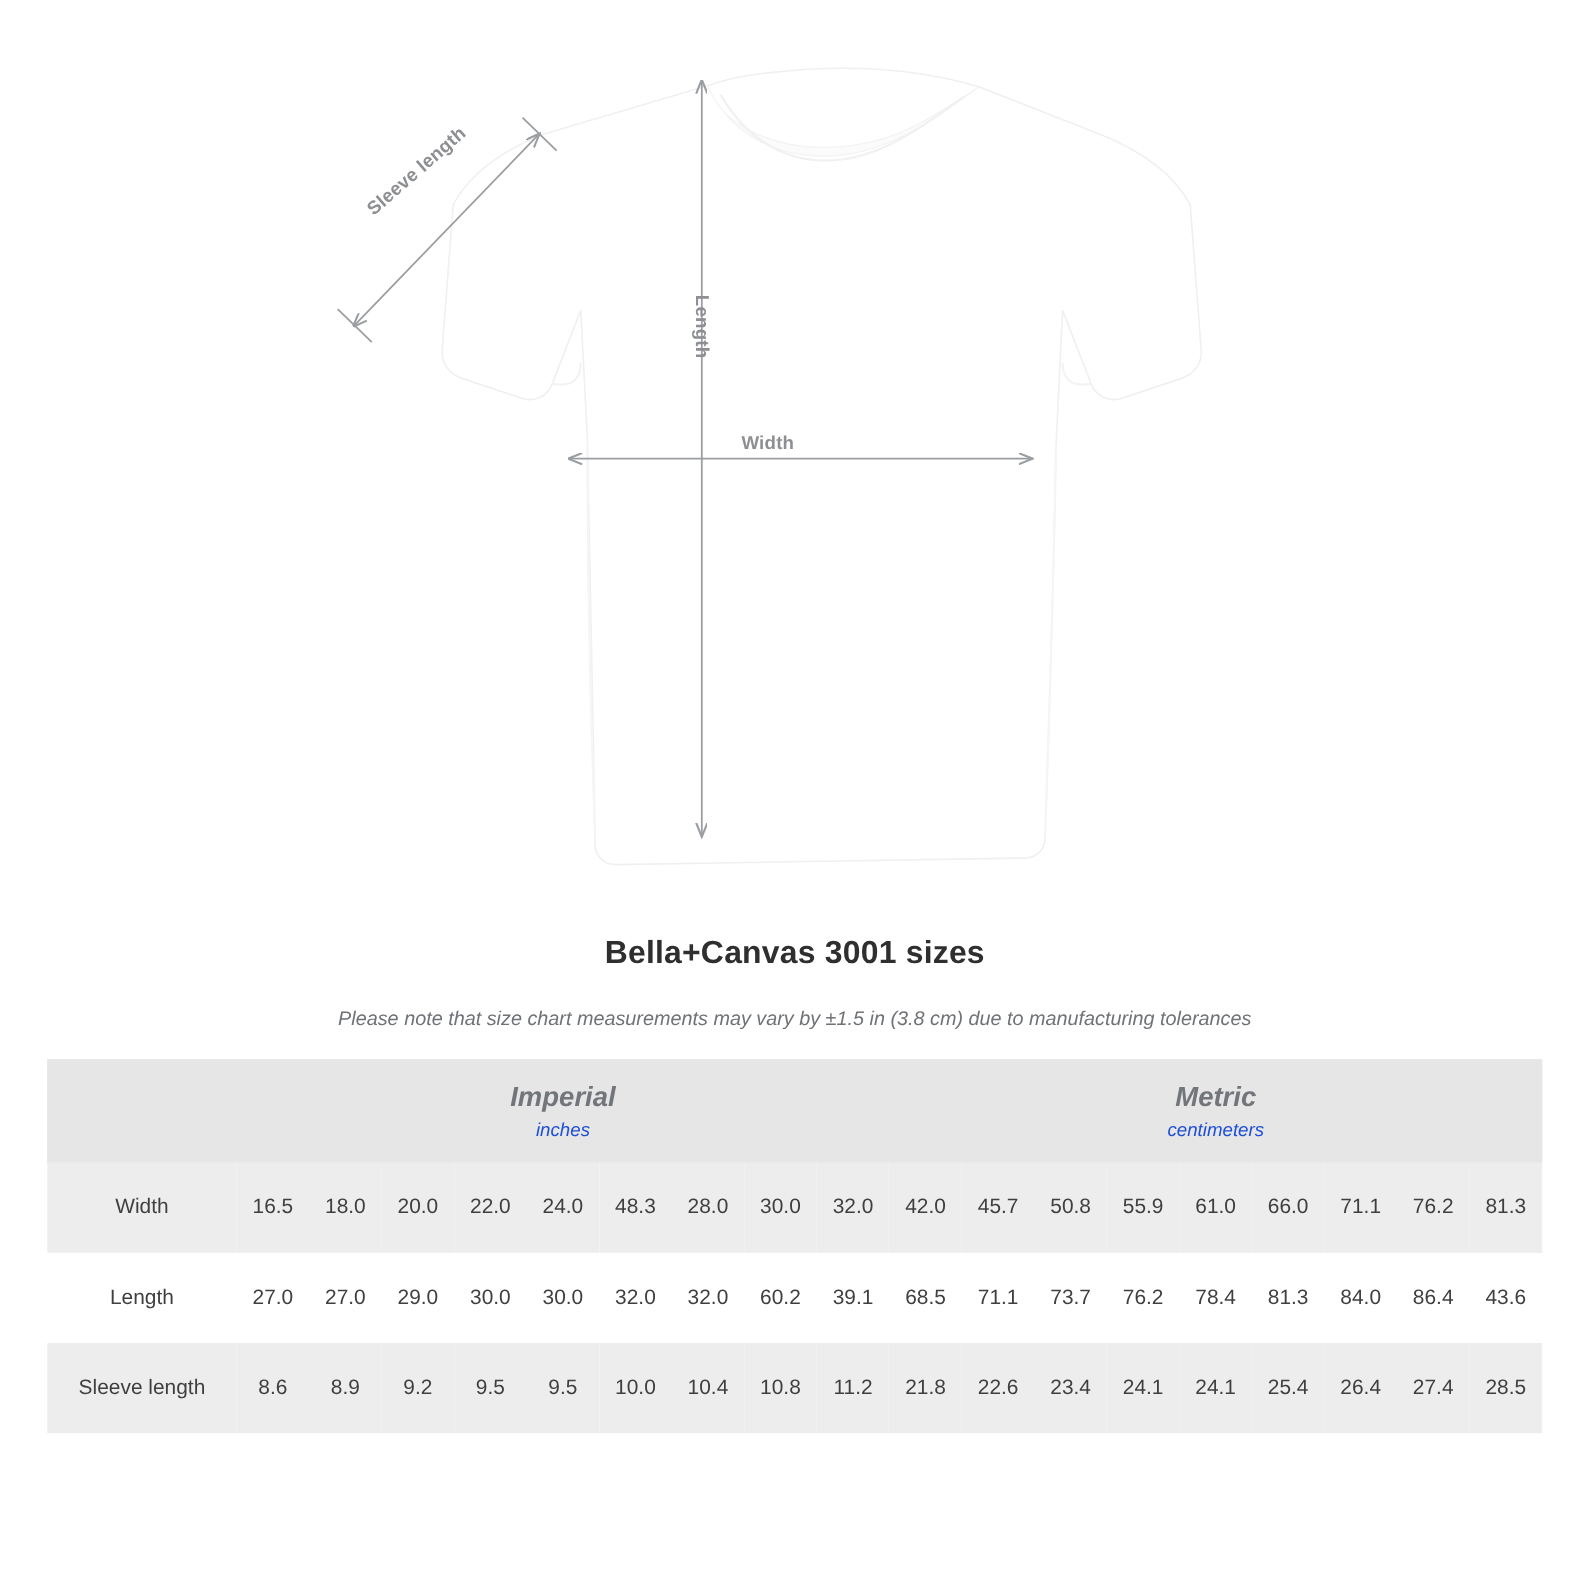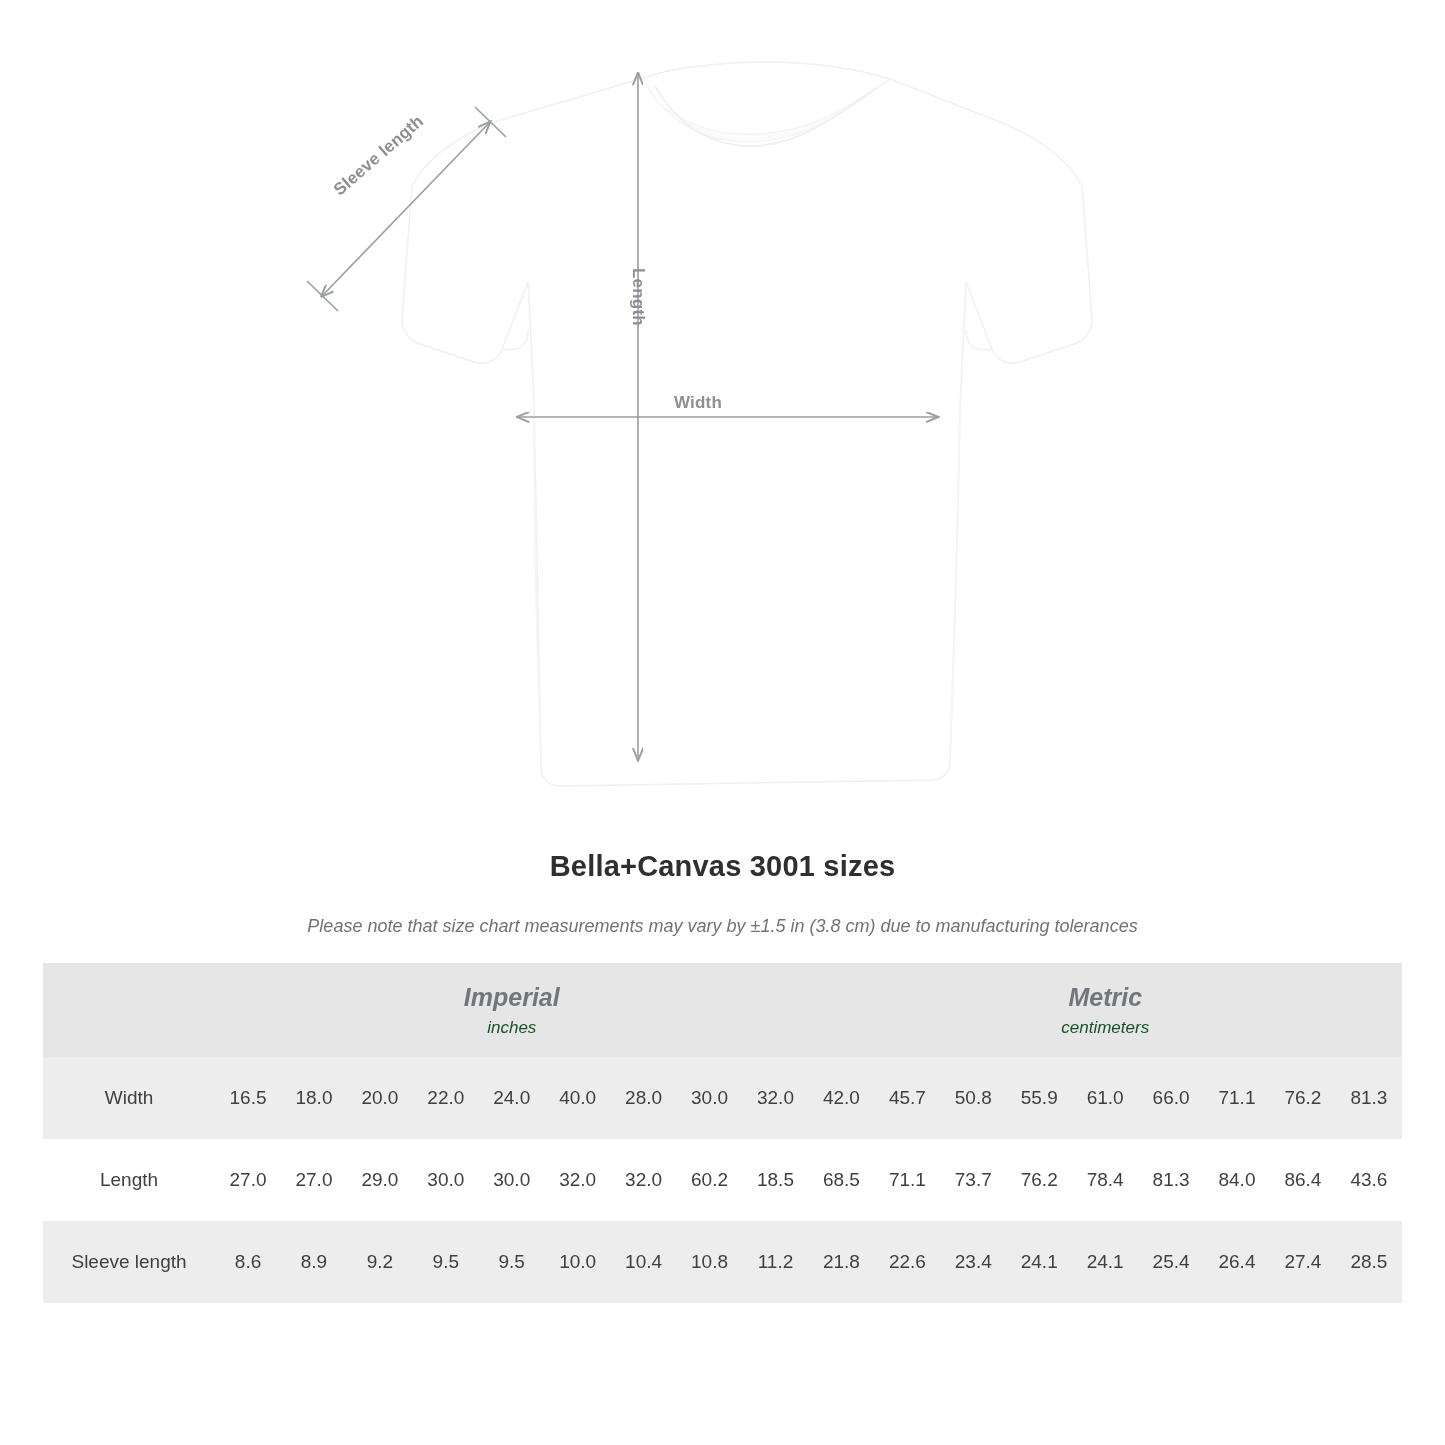--- a/index.html
+++ b/index.html
@@ -101,21 +101,21 @@
   .unit-head .unit-name {
     font-size: 25px;
     font-style: italic;
     font-weight: bold;
     color: #72757a;
     line-height: 1.2;
   }
   .unit-head .unit-sub {
     font-size: 17px;
     font-style: italic;
-    color: #14532d;
+    color: #1d4ed8;
     margin-top: 6px;
   }
   .row-head {
     background: #ffffff;
   }
   .row-head td {
     font-weight: bold;
     font-size: 19px;
     color: #3a3a3a;
   }
@@ -254,21 +254,21 @@
         </tr>
 
 
         <tr class="row-alt">
           <td class="label-cell">Width</td>
           <td>16.5</td>
           <td>18.0</td>
           <td>20.0</td>
           <td>22.0</td>
           <td>24.0</td>
-          <td>40.0</td>
+          <td>48.3</td>
           <td>28.0</td>
           <td>30.0</td>
           <td>32.0</td>
           <td>42.0</td>
           <td>45.7</td>
           <td>50.8</td>
           <td>55.9</td>
           <td>61.0</td>
           <td>66.0</td>
           <td>71.1</td>
@@ -279,21 +279,21 @@
         <tr class="row-plain">
           <td class="label-cell">Length</td>
           <td>27.0</td>
           <td>27.0</td>
           <td>29.0</td>
           <td>30.0</td>
           <td>30.0</td>
           <td>32.0</td>
           <td>32.0</td>
           <td>60.2</td>
-          <td>18.5</td>
+          <td>39.1</td>
           <td>68.5</td>
           <td>71.1</td>
           <td>73.7</td>
           <td>76.2</td>
           <td>78.4</td>
           <td>81.3</td>
           <td>84.0</td>
           <td>86.4</td>
           <td>43.6</td>
         </tr>

